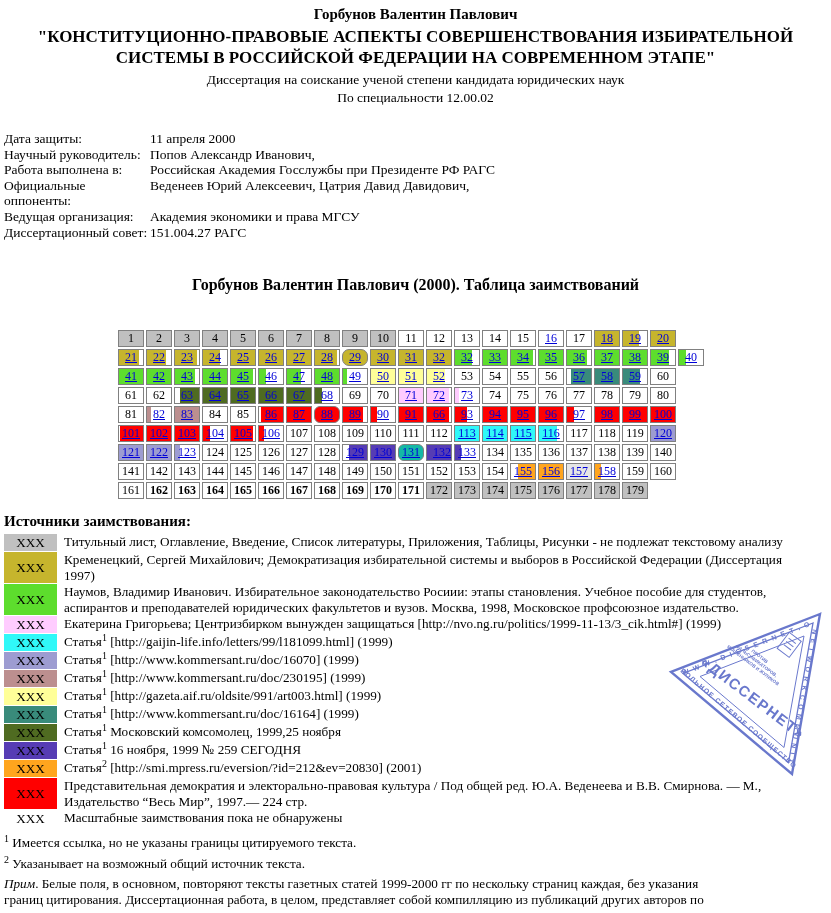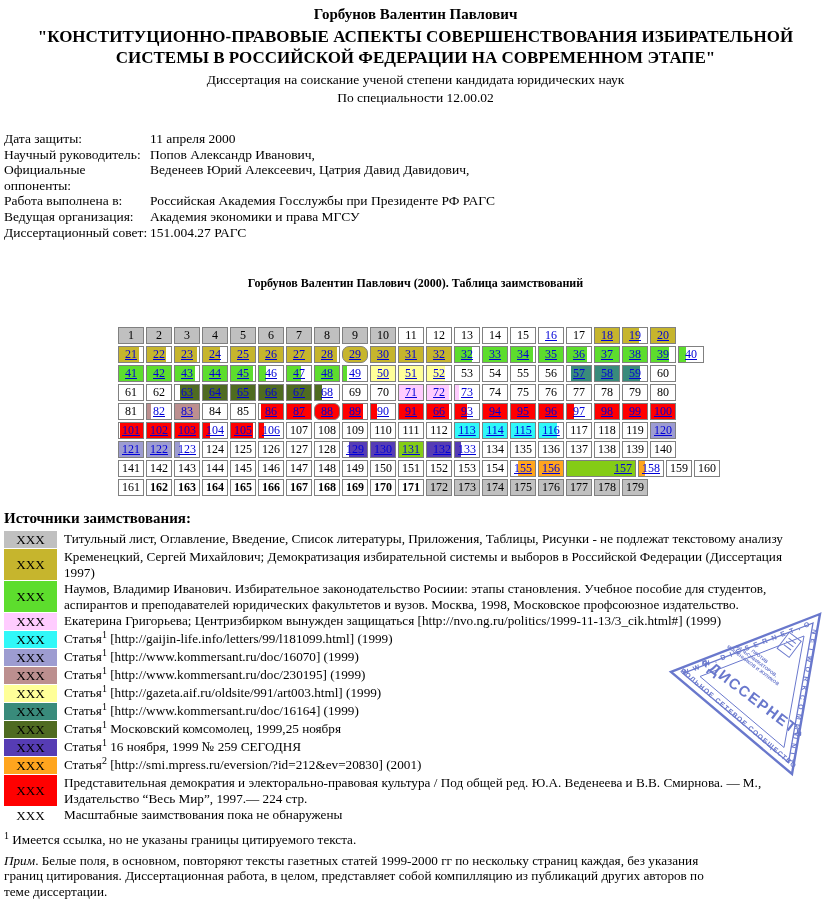--- a/index.html
+++ b/index.html
@@ -12,21 +12,21 @@
   .hdr{text-align:center;padding-top:6px}
   .hdr-author{font-size:15px;font-weight:bold}
   .hdr-title{font-size:17px;font-weight:bold;line-height:21px;margin:3px 26px 0}
   .hdr-sub1{font-size:13.5px;margin-top:4px}
   .hdr-sub2{font-size:13.5px;margin-top:2px}
   
   .meta{margin:25px 0 0 4px;font-size:13.5px;line-height:15.6px}
   .meta-row{display:flex}
   .meta-label{width:146px;flex:none}
   
-  .tbl-title{text-align:center;font-weight:bold;font-size:12px;margin-top:36px}
+  .tbl-title{text-align:center;font-weight:bold;font-size:16px;margin-top:36px}
   .grid{margin:36px 0 0 118px}
   .grid-row{display:flex;gap:2px;margin-bottom:2px}
   .cell{
     width:24px;height:15px;flex:none;border:1px solid #808080;
     text-align:center;font-size:12px;line-height:15px;background:#fff;
   }
   .cl{color:#0000d8;text-decoration:underline;cursor:pointer}
   .cb{font-weight:bold}
   
   .legend{margin:14px 0 0 4px}
@@ -60,26 +60,26 @@
 <div class="meta" id="meta">
     <div class="meta-row">
       <div class="meta-label">Дата защиты:</div>
       <div>11 апреля 2000</div>
     </div>
     <div class="meta-row">
       <div class="meta-label">Научный руководитель:</div>
       <div>Попов Александр Иванович,</div>
     </div>
     <div class="meta-row">
+      <div class="meta-label">Работа выполнена в:</div>
+      <div>Российская Академия Госслужбы при Президенте РФ РАГС</div>
+    </div>
+    <div class="meta-row">
       <div class="meta-label">Официальные оппоненты:</div>
       <div>Веденеев Юрий Алексеевич, Цатрия Давид Давидович,</div>
-    </div>
-    <div class="meta-row">
-      <div class="meta-label">Работа выполнена в:</div>
-      <div>Российская Академия Госслужбы при Президенте РФ РАГС</div>
     </div>
     <div class="meta-row">
       <div class="meta-label">Ведущая организация:</div>
       <div>Академия экономики и права МГСУ</div>
     </div>
     <div class="meta-row">
       <div class="meta-label">Диссертационный совет:</div>
       <div>151.004.27 РАГС</div>
     </div>
   </div>
@@ -223,21 +223,21 @@
       <div class="cell" style="background: rgb(157, 156, 209);"><span class="cl">121</span></div>
       <div class="cell" style="background: rgb(157, 156, 209);"><span class="cl">122</span></div>
       <div class="cell" style="background: linear-gradient(to right, rgb(157, 156, 209) 20%, rgb(255, 255, 255) 20%);"><span class="cl">123</span></div>
       <div class="cell"><span>124</span></div>
       <div class="cell"><span>125</span></div>
       <div class="cell"><span>126</span></div>
       <div class="cell"><span>127</span></div>
       <div class="cell"><span>128</span></div>
       <div class="cell" style="background: linear-gradient(to left, rgb(86, 60, 180) 75%, rgb(255, 255, 255) 75%);"><span class="cl">129</span></div>
       <div class="cell" style="background: rgb(86, 60, 180);"><span class="cl">130</span></div>
-      <div class="cell" style="background: #84cc16;"><span class="cl">131</span></div>
+      <div class="cell" style="background: #14b8a6; border-radius: 6px;"><span class="cl">131</span></div>
       <div class="cell" style="background: rgb(86, 60, 180); text-align: right;"><span class="cl">132</span></div>
       <div class="cell" style="background: linear-gradient(to right, rgb(86, 60, 180) 25%, rgb(255, 255, 255) 25%);"><span class="cl">133</span></div>
       <div class="cell"><span>134</span></div>
       <div class="cell"><span>135</span></div>
       <div class="cell"><span>136</span></div>
       <div class="cell"><span>137</span></div>
       <div class="cell"><span>138</span></div>
       <div class="cell"><span>139</span></div>
       <div class="cell"><span>140</span></div>
     </div>
@@ -251,21 +251,21 @@
       <div class="cell"><span>147</span></div>
       <div class="cell"><span>148</span></div>
       <div class="cell"><span>149</span></div>
       <div class="cell"><span>150</span></div>
       <div class="cell"><span>151</span></div>
       <div class="cell"><span>152</span></div>
       <div class="cell"><span>153</span></div>
       <div class="cell"><span>154</span></div>
       <div class="cell" style="background: linear-gradient(to left, rgb(255, 165, 30) 70%, rgb(255, 255, 255) 70%);"><span class="cl">155</span></div>
       <div class="cell" style="background: rgb(255, 165, 30);"><span class="cl">156</span></div>
-      <div class="cell" style="background: #84cc16; padding-left: 44px;"><span class="cl">157</span></div>
+      <div class="cell" style="background: #e5e5e5;"><span class="cl">157</span></div>
       <div class="cell" style="background: linear-gradient(to right, rgb(255, 165, 30) 25%, rgb(255, 255, 255) 25%);"><span class="cl">158</span></div>
       <div class="cell"><span>159</span></div>
       <div class="cell"><span>160</span></div>
     </div>
     <div class="grid-row">
       <div class="cell"><span>161</span></div>
       <div class="cell"><span class="cb">162</span></div>
       <div class="cell"><span class="cb">163</span></div>
       <div class="cell"><span class="cb">164</span></div>
       <div class="cell"><span class="cb">165</span></div>
@@ -343,20 +343,21 @@
       </div>
       <div class="leg-item">
         <div class="leg-sw">XXX</div>
         <div class="leg-text">Масштабные заимствования пока не обнаружены</div>
       </div>
     </div>
 </div>
 
 <div class="footnotes" id="footnotes">
     <div class="fn"><sup>1</sup> Имеется ссылка, но не указаны границы цитируемого текста.</div>
+    <div class="fn"><sup>2</sup> Указанывает на возможный общий источник текста.</div>
   </div>
 
 <div class="note"><span class="note-lead">Прим</span><span>. Белые поля, в основном, повторяют тексты газетных статей 1999-2000 гг по нескольку страниц каждая, без указания границ цитирования. Диссертационная работа, в целом, представляет собой компилляцию из публикаций других авторов по теме диссертации.</span></div>
 
 <svg class="stamp" viewBox="0 0 163 220">
   <g fill="none" stroke="#5061c4">
     <path d="M152,18 L3,76 L124,178 Z" stroke-width="2.4"></path>
     <path d="M145,27 L15,77.5 L120.5,166.5 Z" stroke-width="1.3"></path>
     <path d="M136,40 L32,80.5 L116,151.5 Z" stroke-width="1"></path>
   </g>

